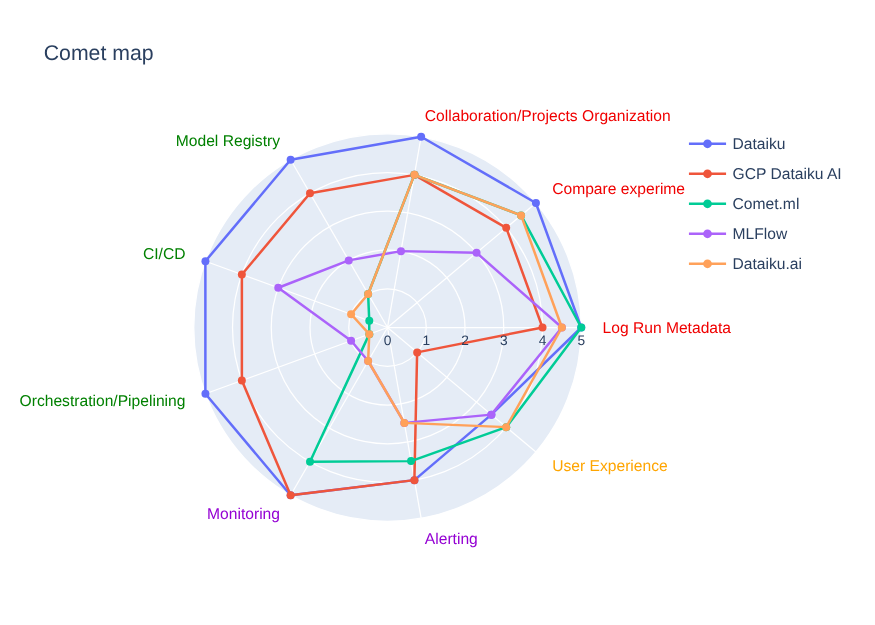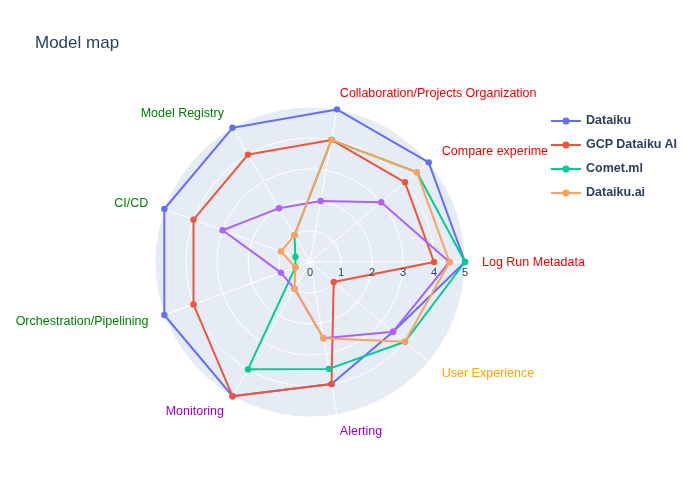--- a/index.html
+++ b/index.html
@@ -13,32 +13,32 @@
   .stage { position:absolute; inset:0; }
   .chart-title {
     position:absolute; left:35px; top:33px;
     font-size:17px; color:#2a3f5f;
   }
   #radar { position:absolute; left:0; top:0; }
   .legend {
     position:absolute; left:551px; top:103px;
   }
   .legend-item {
-    display:flex; align-items:flex-end; height:24px; cursor:pointer;font-weight:bold;
+    display:flex; align-items:center; height:24px; cursor:pointer;
   }
   .legend-item svg { margin-right:5px; flex:0 0 auto; }
   .legend-label {
     font-size:12.5px; color:#2a3f5f; white-space:nowrap;
   }
 </style>
 </head>
 <body>
 
 <div class="stage">
-  <div class="chart-title">Model map</div>
+  <div class="chart-title">Comet map</div>
   <svg id="radar" width="700" height="500" viewBox="0 0 700 500" xmlns="http://www.w3.org/2000/svg">
       <circle cx="310" cy="262" r="155" fill="#E5ECF6"></circle>
       <circle cx="310" cy="262" r="31" fill="none" stroke="#FFFFFF" stroke-width="1"></circle>
       <circle cx="310" cy="262" r="62" fill="none" stroke="#FFFFFF" stroke-width="1"></circle>
       <circle cx="310" cy="262" r="93" fill="none" stroke="#FFFFFF" stroke-width="1"></circle>
       <circle cx="310" cy="262" r="124" fill="none" stroke="#FFFFFF" stroke-width="1"></circle>
       <circle cx="310" cy="262" r="155" fill="none" stroke="#FFFFFF" stroke-width="1"></circle>
       <line x1="310" y1="262" x2="465" y2="262" stroke="#FFFFFF" stroke-width="1"></line>
       <line x1="310" y1="262" x2="428.7368886834416" y2="162.36792049858641" stroke="#FFFFFF" stroke-width="1"></line>
       <line x1="310" y1="262" x2="336.91546753837423" y2="109.35479828310775" stroke="#FFFFFF" stroke-width="1"></line>
@@ -131,19 +131,26 @@
       </div>
       <div class="legend-item">
         <svg width="30" height="12">
           <line x1="0" y1="6" x2="30" y2="6" stroke="#00CC96" stroke-width="2"></line>
           <circle cx="15" cy="6" r="3.5" fill="#00CC96"></circle>
         </svg>
         <span class="legend-label">Comet.ml</span>
       </div>
       <div class="legend-item">
         <svg width="30" height="12">
+          <line x1="0" y1="6" x2="30" y2="6" stroke="#AB63FA" stroke-width="2"></line>
+          <circle cx="15" cy="6" r="3.5" fill="#AB63FA"></circle>
+        </svg>
+        <span class="legend-label">MLFlow</span>
+      </div>
+      <div class="legend-item">
+        <svg width="30" height="12">
           <line x1="0" y1="6" x2="30" y2="6" stroke="#FFA15A" stroke-width="2"></line>
           <circle cx="15" cy="6" r="3.5" fill="#FFA15A"></circle>
         </svg>
         <span class="legend-label">Dataiku.ai</span>
       </div>
     </div>
 </div>
 
 </body></html>

